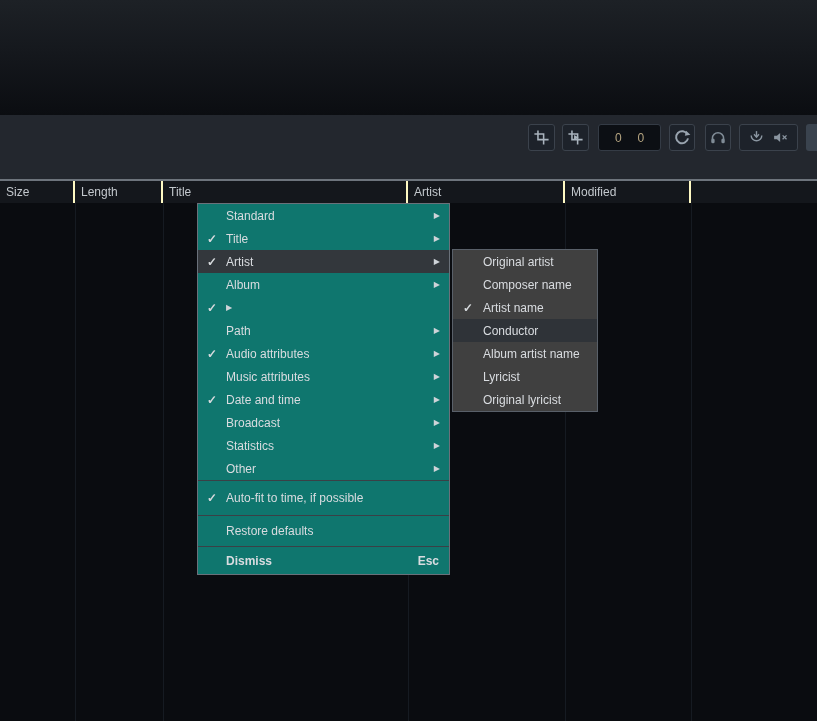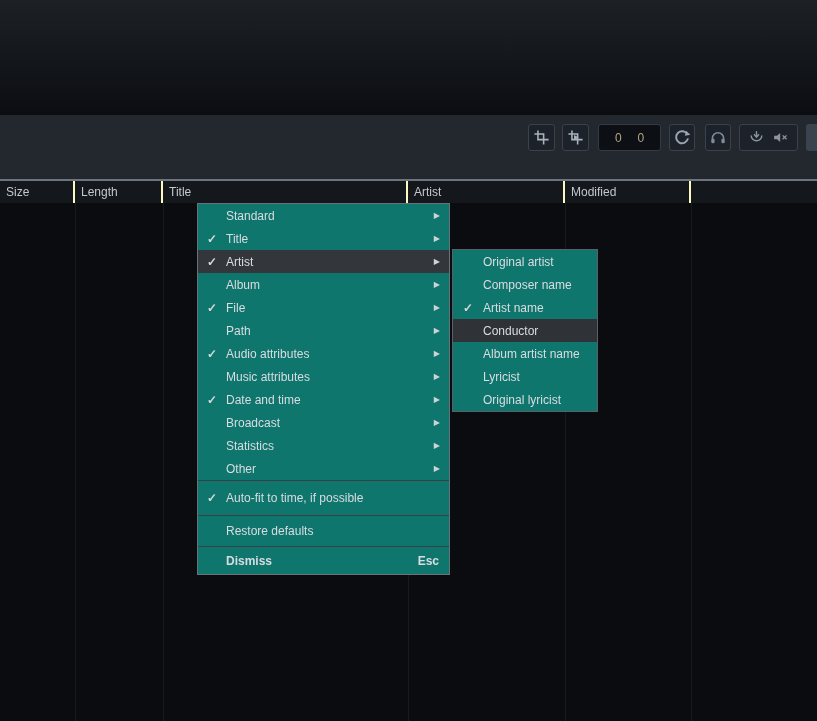--- a/index.html
+++ b/index.html
@@ -42,21 +42,21 @@
   .mi .lbl{flex:1;overflow:hidden;white-space:nowrap;}
   .mi .arr{font-size:8px;color:#ced3d8;margin-right:9px;flex:none;}
   .sep{height:1px;background:#3a4046;}
   .mi.tall{height:34px;}
   .mi.mid{height:30px;}
   .mi.last{height:27px;}
   .mi.last .lbl{font-weight:bold;}
   .shortcut{font-weight:bold;margin-right:10px;flex:none;}
 
   
-  .submenu{position:absolute;left:452px;top:249px;width:146px;background:#0f766e;border:1px solid #596069;
+  .submenu{position:absolute;left:452px;top:249px;width:146px;background:#404040;border:1px solid #596069;
     box-sizing:border-box;z-index:11;color:#d9dce0;font-size:12px;}
   .smi{height:23px;display:flex;align-items:center;cursor:default;}
   .smi .chk{width:30px;text-align:center;color:#d6dadd;font-size:12px;font-weight:bold;visibility:hidden;flex:none;}
   .smi.checked .chk{visibility:visible;}
   .smi.hl{background:#2f3338;}
   .smi .lbl{flex:1;overflow:hidden;white-space:nowrap;}
 </style>
 </head>
 <body>
 
@@ -166,21 +166,20 @@
       <span class="lbl">Artist</span>
       <span class="arr">▶</span>
     </div>
     <div class="mi">
       <span class="chk">✓</span>
       <span class="lbl">Album</span>
       <span class="arr">▶</span>
     </div>
     <div class="mi checked">
       <span class="chk">✓</span>
-      <span class="lbl">File</span>
       <span class="arr">▶</span>
     </div>
     <div class="mi">
       <span class="chk">✓</span>
       <span class="lbl">Path</span>
       <span class="arr">▶</span>
     </div>
     <div class="mi checked">
       <span class="chk">✓</span>
       <span class="lbl">Audio attributes</span>

